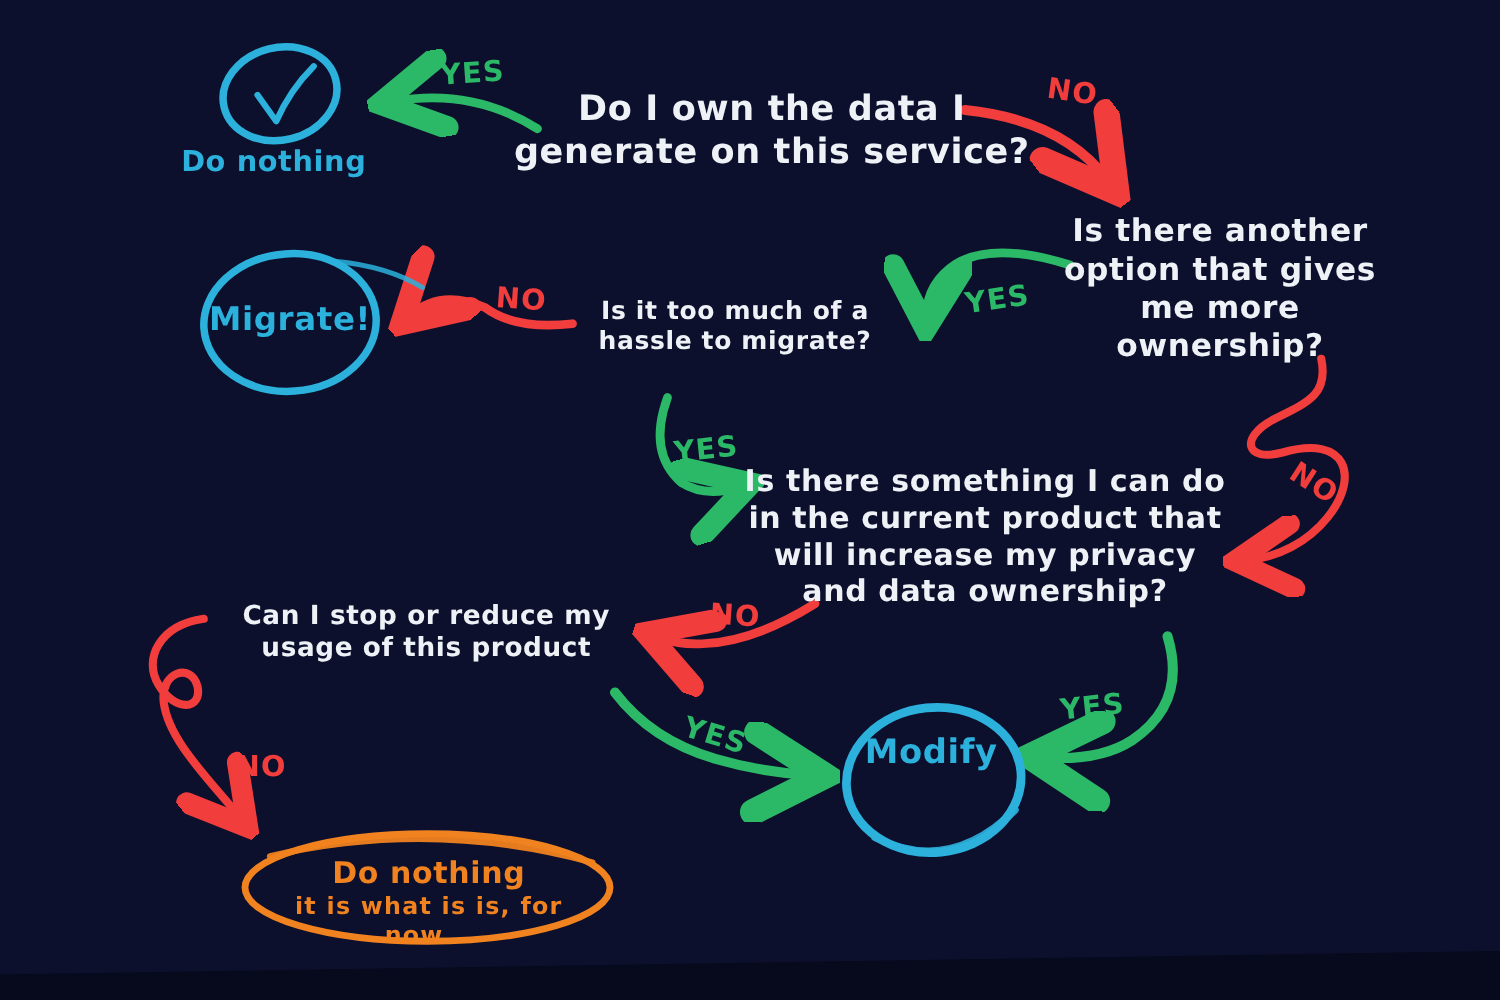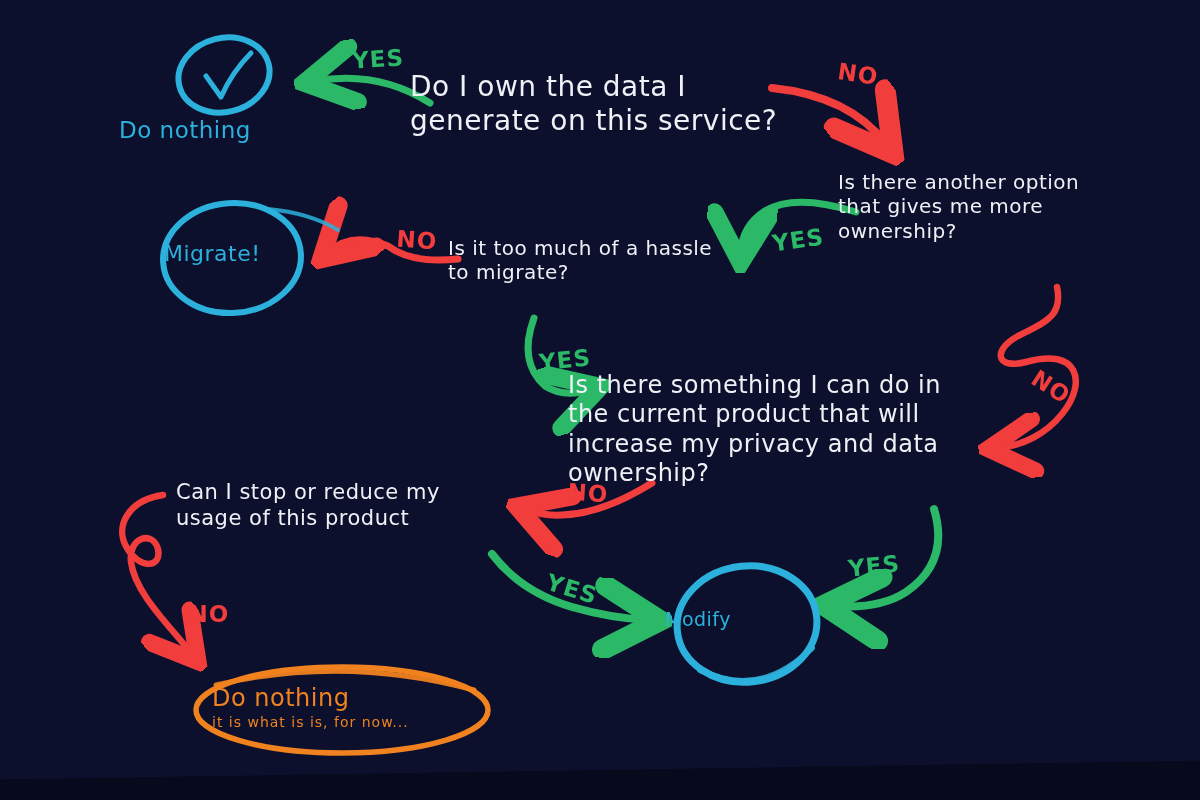--- a/index.html
+++ b/index.html
@@ -18,40 +18,40 @@
     position:absolute;left:-20px;bottom:-22px;width:1260px;height:52px;
     background:var(--bg-deep);transform:rotate(-0.9deg);
   }
   svg.wires{position:absolute;left:0;top:0;}
   .stroke{fill:none;stroke-linecap:round;stroke-linejoin:round;}
   .g{stroke:var(--green);}
   .r{stroke:var(--red);}
   .c{stroke:var(--cyan);}
   .o{stroke:var(--orange);}
   .node{
-    position:absolute;color:var(--ink);
-    letter-spacing:.5px;line-height:1.22;font-weight:400;
+    position:absolute;text-align:center;color:var(--ink);
+    letter-spacing:.5px;line-height:1.22;font-weight:700;
   }
   .el{
     position:absolute;font-size:23px;letter-spacing:1px;font-weight:600;
     transform:translate(-50%,-50%);white-space:nowrap;
   }
   .el.g2{color:var(--green);}
   .el.r2{color:var(--red);}
   
   #n-main{left:410px;top:70px;width:415px;font-size:28px;}
   #n-dnt{left:119px;top:116px;width:200px;font-size:23px;color:var(--cyan);}
-  #n-opt{left:838px;top:170px;width:276px;font-size:20px;}
+  #n-opt{left:838px;top:170px;width:276px;font-size:25px;}
   #n-hassle{left:448px;top:236px;width:280px;font-size:20px;}
-  #n-migrate{left:164px;top:241px;width:160px;font-size:22px;color:var(--cyan);}
-  #n-improve{left:568px;top:371px;width:392px;font-size:24px;}
+  #n-migrate{left:152px;top:241px;width:160px;font-size:26px;color:var(--cyan);}
+  #n-improve{left:592px;top:371px;width:392px;font-size:24px;}
   #n-stop{left:176px;top:480px;width:330px;font-size:21px;}
-  #n-modify{left:665px;top:608px;width:160px;font-size:19px;color:var(--cyan);}
+  #n-modify{left:665px;top:586px;width:160px;font-size:27px;color:var(--cyan);}
   #n-dnb{left:212px;top:684px;width:262px;font-size:24px;color:var(--orange);}
-  #n-dnb-sub{left:212px;top:714px;width:262px;font-size:14px;color:var(--orange);letter-spacing:1px;}
+  #n-dnb-sub{left:212px;top:714px;width:262px;font-size:19px;color:var(--orange);letter-spacing:1px;}
   
   #l-yes-top{left:378px;top:59px;transform:translate(-50%,-50%) rotate(-4deg);}
   #l-no-top{left:858px;top:74px;transform:translate(-50%,-50%) rotate(8deg);}
   #l-yes-right{left:798px;top:240px;transform:translate(-50%,-50%) rotate(-8deg);}
   #l-no-mid{left:417px;top:240px;transform:translate(-50%,-50%) rotate(4deg);}
   #l-yes-mid{left:565px;top:360px;transform:translate(-50%,-50%) rotate(-6deg);}
   #l-no-loop-right{left:1051px;top:387px;transform:translate(-50%,-50%) rotate(33deg);}
   #l-no-left{left:588px;top:493px;transform:translate(-50%,-50%) rotate(4deg);}
   #l-yes-bl{left:572px;top:589px;transform:translate(-50%,-50%) rotate(17deg);}
   #l-yes-rm{left:874px;top:566px;transform:translate(-50%,-50%) rotate(-6deg);}

